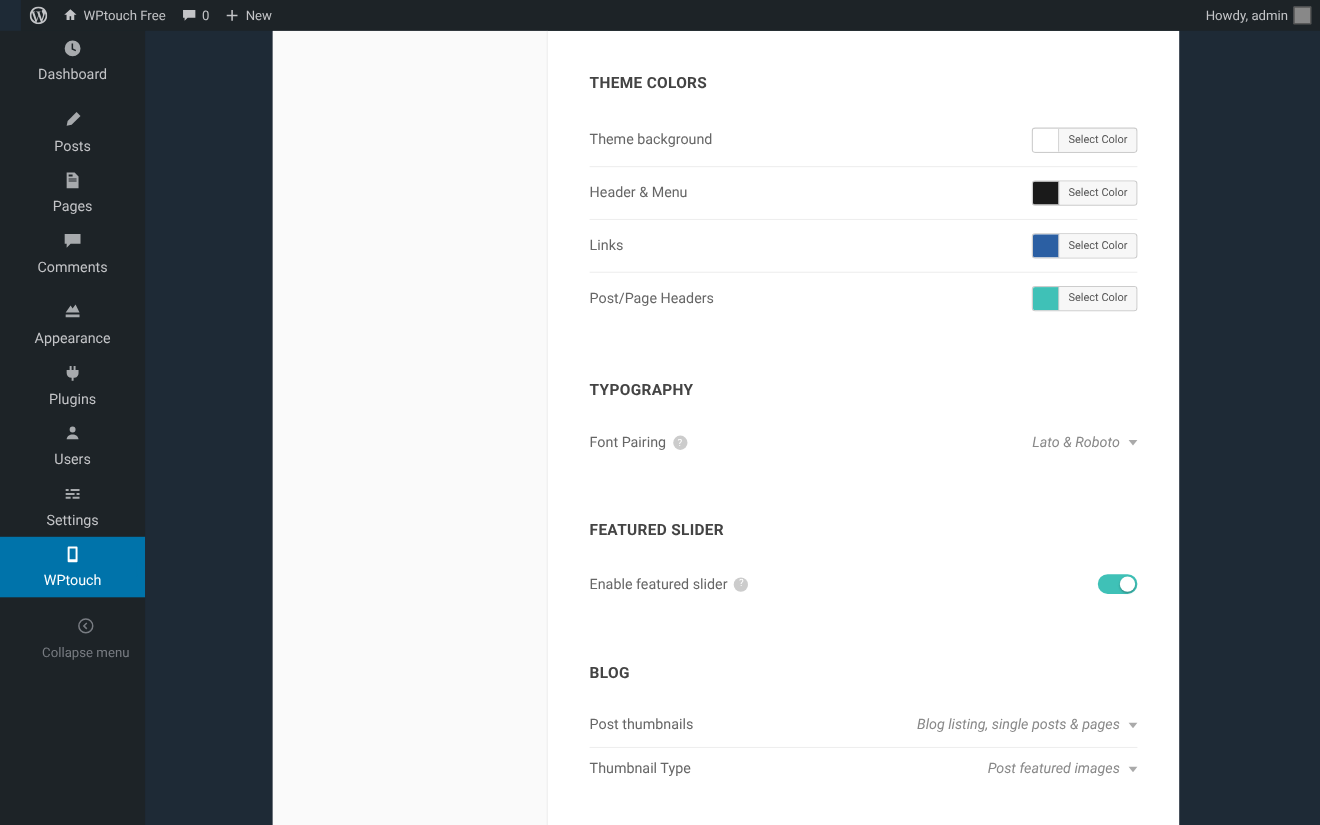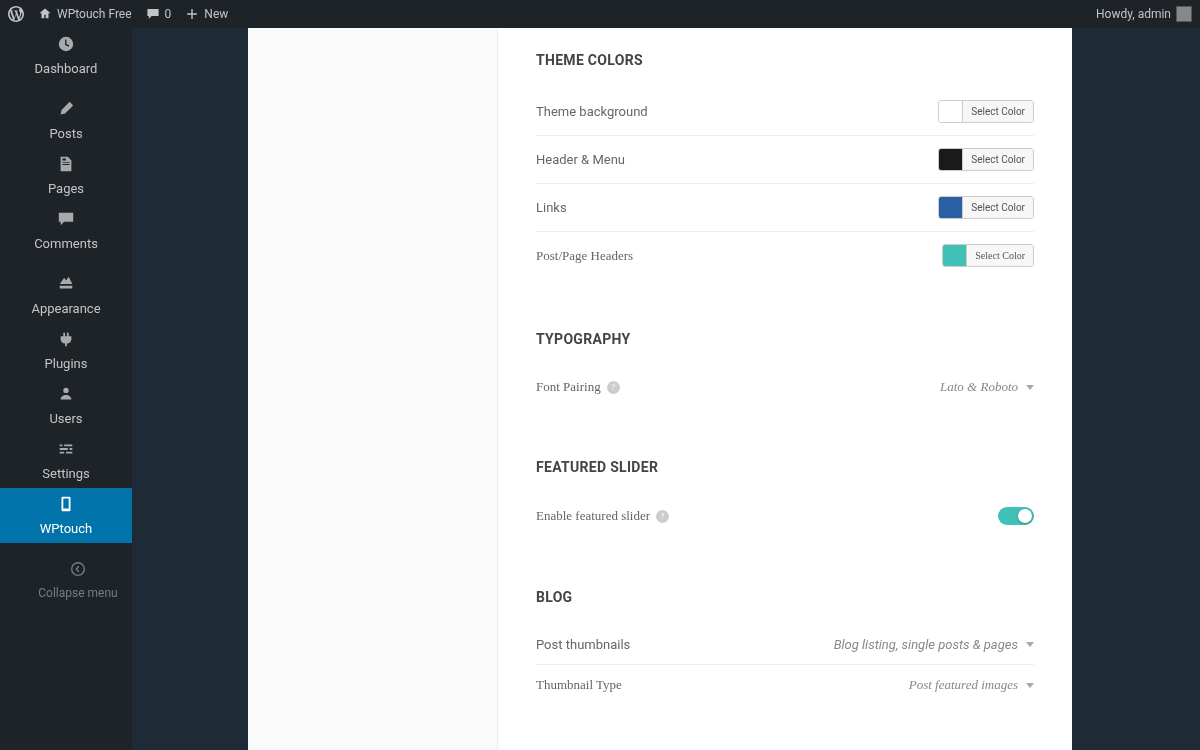--- a/index.html
+++ b/index.html
@@ -1,20 +1,20 @@
 <!DOCTYPE html>
 <html><head>
 <meta charset="utf-8">
 <style>
 * { margin: 0; padding: 0; box-sizing: border-box; }
 body { font-family: -apple-system, BlinkMacSystemFont, "Segoe UI", Roboto, sans-serif; background: #1e2a36; overflow: hidden; }
 .viewport { width: 1200px; height: 750px; position: relative; background: #1e2a36; }
 
 
-.adminbar { height: 28px; background: #1d2327; color: #c3c4c7; display: flex; align-items: center; font-size: 12px; padding: 0 8px; justify-content: space-between; }
+.adminbar { height: 28px; background: #1d2327; color: #c3c4c7; display: flex; align-items: center; font-size: 12px; padding: 0 8px; justify-content: space-between; margin-left: 19px; }
 .adminbar-left, .adminbar-right { display: flex; align-items: center; gap: 14px; }
 .adminbar-item { display: flex; align-items: center; gap: 5px; color: #c3c4c7; cursor: pointer; }
 .adminbar-item svg { fill: #c3c4c7; }
 .adminbar-right .avatar { width: 16px; height: 16px; background: #888; border: 1px solid #555; }
 
 
 .sidebar { position: absolute; left: 0; top: 28px; width: 132px; bottom: 0; background: #1d2327; color: #c3c4c7; font-size: 13px; }
 .sidebar-item { display: flex; align-items: center; gap: 8px; padding: 7px 10px; cursor: pointer; position: relative; flex-direction: column; }
 .sidebar-item.active { background: #0073aa; color: #fff; }
 .sidebar-item.active::after { content: ""; position: absolute; right: -8px; top: 50%; transform: translateY(-50%); border: 8px solid transparent; border-left-color: #0073aa; }
@@ -23,24 +23,24 @@
 .sidebar-item.active .sidebar-icon { fill: #fff; }
 .collapse-item { color: #787c82; font-size: 12px; padding-left: 34px; }
 
 
 .stage { position: absolute; left: 132px; right: 0; top: 28px; bottom: 0; background: #1e2a36; overflow: hidden; }
 .card { position: absolute; left: 116px; right: 128px; top: 0; bottom: 0; background: #fff; display: flex; }
 .card-left { width: 250px; border-right: 1px solid #eee; background: #fafafa; }
 .card-right { flex: 1; padding: 0 38px 20px 38px; overflow-y: auto; }
 
 .section { margin-top: 52px; }
-.section:first-child { margin-top: 24px; }
+.section:first-child { margin-top: 40px; }
 .section-title { font-size: 14px; font-weight: 700; color: #444; letter-spacing: 0.3px; margin-bottom: 20px; }
 .row { display: flex; align-items: center; justify-content: space-between; padding: 12px 0; border-bottom: 1px solid #eee; }
-.row:last-child { border-bottom: none; font-family: Liberation Serif, serif; }
+.row:last-child { border-bottom: none; }
 .row-label { font-size: 13px; color: #666; display: flex; align-items: center; gap: 6px; }
 .help-icon { width: 13px; height: 13px; border-radius: 50%; background: #ccc; color: #fff; font-size: 9px; display: flex; align-items: center; justify-content: center; }
 
 .color-picker { display: flex; align-items: center; border: 1px solid #ccc; border-radius: 3px; overflow: hidden; height: 23px; cursor: pointer; }
 .color-swatch { width: 24px; height: 100%; border-right: 1px solid #ccc; }
 .color-btn { font-size: 10px; padding: 0 8px; color: #555; background: #f7f7f7; height: 100%; display: flex; align-items: center; }
 
 .select-value { font-size: 13px; color: #888; font-style: italic; display: flex; align-items: center; gap: 8px; cursor: pointer; }
 .caret { width: 0; height: 0; border-left: 4px solid transparent; border-right: 4px solid transparent; border-top: 5px solid #aaa; }
 

